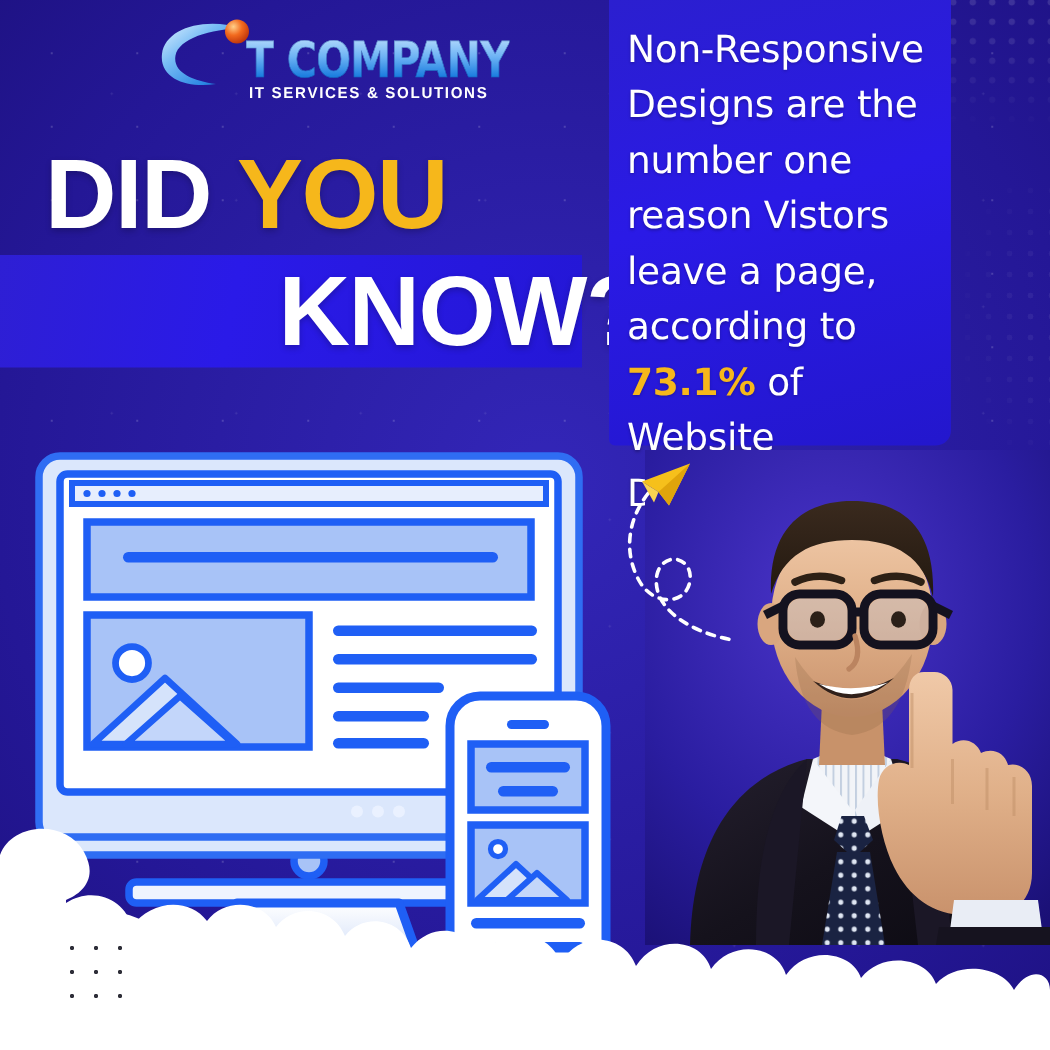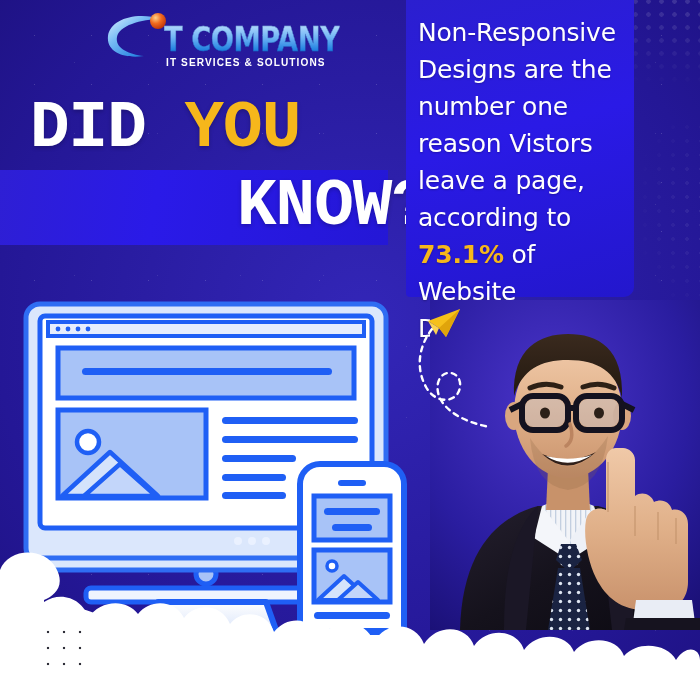--- a/index.html
+++ b/index.html
@@ -86,21 +86,21 @@
     position:absolute; left:0; top:170px;
     width:388px; height:75px;
     background:linear-gradient(100deg,#2e1fd4 0%,#2a1ae8 40%,#2417d6 100%);
   }
   .headline {
     position:absolute; left:30px; top:90px;
     width:400px;
     font-size:66px; line-height:78px;
     font-weight:bold; letter-spacing:-1px;
     color:#ffffff;
-    font-family:Liberation Mono, monospace;
+    font-family:Liberation Sans, sans-serif;
     text-shadow:0 2px 4px rgba(0,0,0,.22);
   }
   .headline .line2 { display:block; margin-left:42px;text-align:right; }
   .hl-you { color:#f6b71b; }
 
   
   .stat-panel {
     position:absolute; left:406px; top:0;
     width:228px; height:297px;
     background:linear-gradient(165deg,#2b1fcf 0%,#2a1ae6 45%,#2317cd 100%);

